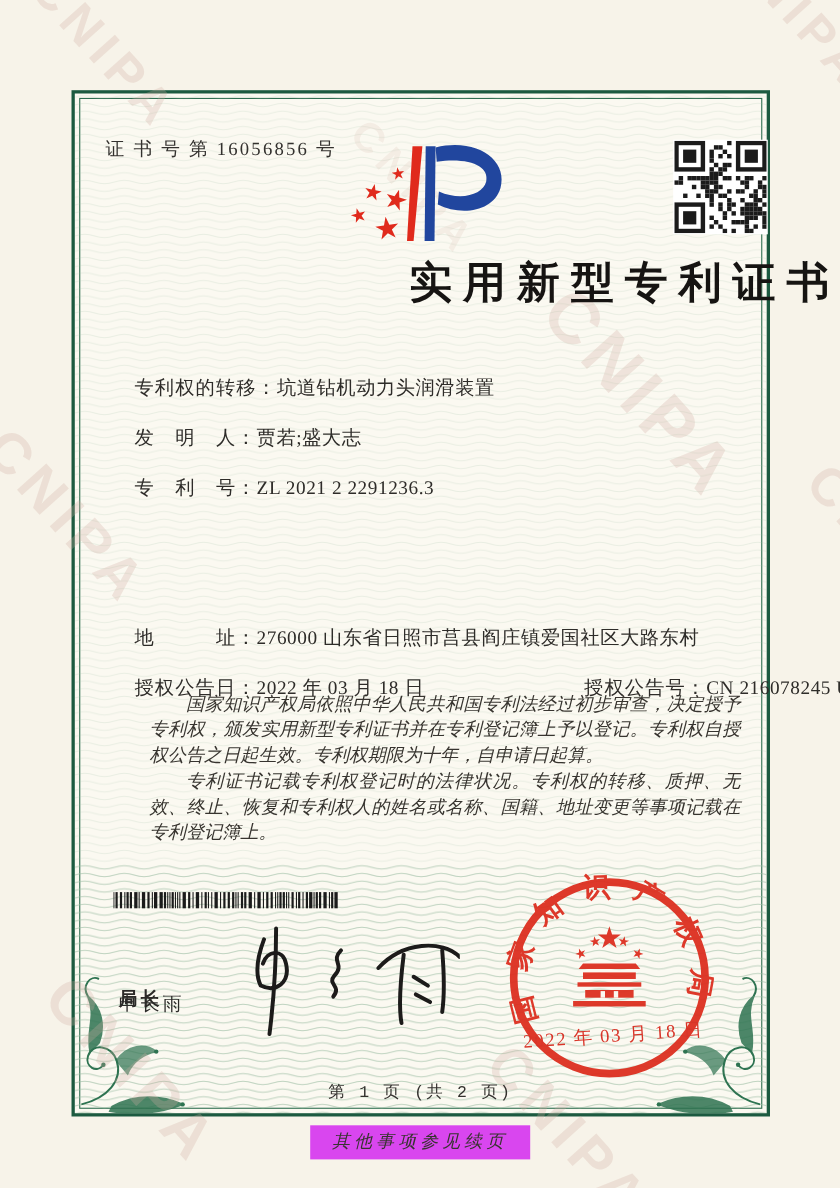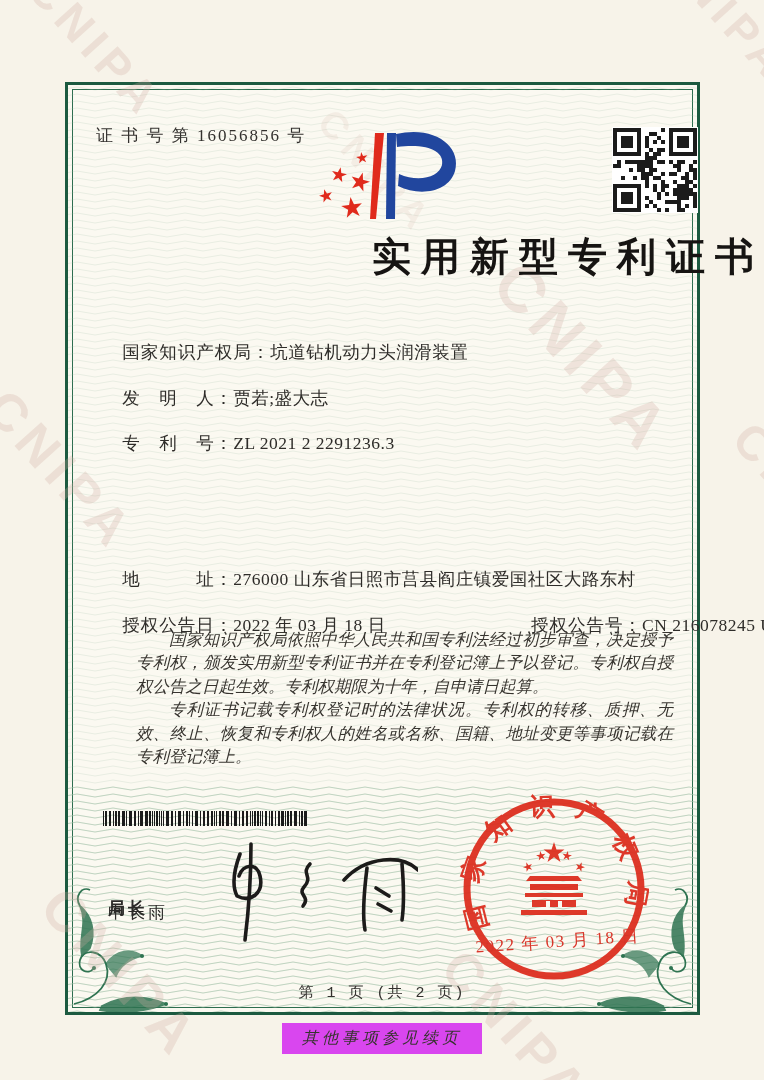--- a/index.html
+++ b/index.html
@@ -258,21 +258,21 @@
           <rect x="58" y="2" width="24" height="24" fill="none" stroke="#1b1b1b" stroke-width="4"></rect>
           <rect x="64" y="8" width="12" height="12" fill="#1b1b1b"></rect>
           <rect x="2" y="58" width="24" height="24" fill="none" stroke="#1b1b1b" stroke-width="4"></rect>
           <rect x="8" y="64" width="12" height="12" fill="#1b1b1b"></rect>
         </g>
     </svg>
 
     <div class="title">实用新型专利证书</div>
 
     <div class="field-row row0">
-      <span class="lab">国家知识产权局：</span><span class="val">坑道钻机动力头润滑装置</span>
+      <span class="lab">专利权的转移：</span><span class="val">坑道钻机动力头润滑装置</span>
     </div>
     <div class="field-row row1">
       <span class="lab">发　明　人：</span><span class="val">贾若;盛大志</span>
     </div>
     <div class="field-row row2">
       <span class="lab">专　利　号：</span><span class="val">ZL 2021 2 2291236.3</span>
     </div>
     <div class="field-row row5">
       <span class="lab">地　　　址：</span><span class="val">276000 山东省日照市莒县阎庄镇爱国社区大路东村</span>
     </div>

